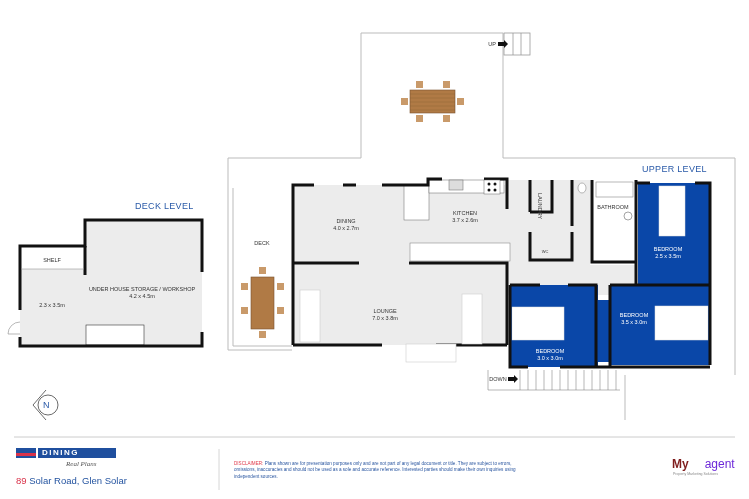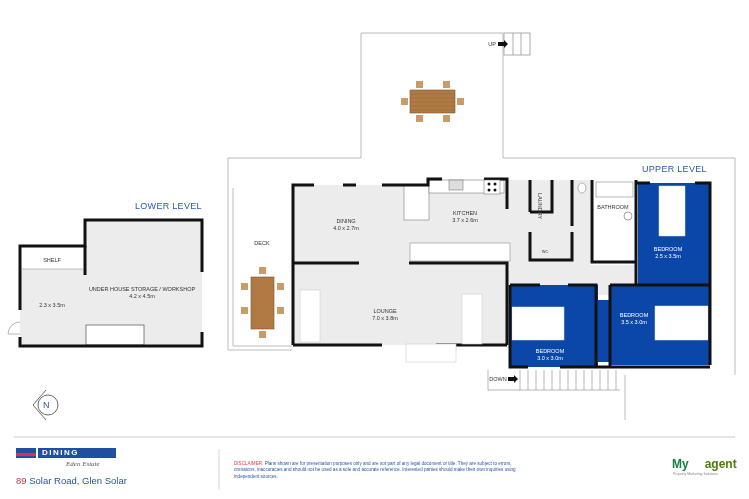--- a/index.html
+++ b/index.html
@@ -172,21 +172,21 @@
   <line x1="14" y1="437" x2="735" y2="437" stroke="#ccc" stroke-width="1"></line>
   <line x1="219" y1="449" x2="219" y2="490" stroke="#ccc" stroke-width="0.8"></line>
 
   <g>
     <rect x="16" y="448" width="20" height="10" fill="#1f4f9e"></rect>
     <rect x="16" y="453" width="20" height="3" fill="#d9324a"></rect>
     <rect x="38" y="448" width="78" height="10" fill="#1f4f9e"></rect>
   </g>
 </svg>
 
-<div class="lvl" style="left:135px;top:201px;">LOWER LEVEL</div>
+<div class="lvl" style="left:135px;top:201px;">DECK LEVEL</div>
 <div class="lvl" style="left:642px;top:164px;text-align:right;">UPPER LEVEL</div>
 
 <div class="lbl" style="left:52px;top:257px;">SHELF</div>
 <div class="lbl" style="left:142px;top:286px;"><span>UNDER HOUSE STORAGE / WORKSHOP</span><br><span>4.2 x 4.5m</span></div>
 <div class="lbl" style="left:52px;top:302px;">2.3 x 3.5m</div>
 
 <div class="lbl" style="left:262px;top:240px;">DECK</div>
 <div class="lbl" style="left:346px;top:218px;"><span>DINING</span><br><span>4.0 x 2.7m</span></div>
 <div class="lbl" style="left:465px;top:210px;"><span>KITCHEN</span><br><span>3.7 x 2.6m</span></div>
 <div class="lbl" style="left:543px;top:193px;transform:rotate(90deg);transform-origin:0 0;">LAUNDRY</div>
@@ -195,19 +195,19 @@
 <div class="lbl w" style="left:668px;top:246px;"><span>BEDROOM</span><br><span>2.5 x 3.5m</span></div>
 <div class="lbl" style="left:385px;top:308px;"><span>LOUNGE</span><br><span>7.0 x 3.8m</span></div>
 <div class="lbl w" style="left:634px;top:312px;"><span>BEDROOM</span><br><span>3.5 x 3.0m</span></div>
 <div class="lbl w" style="left:550px;top:348px;"><span>BEDROOM</span><br><span>3.0 x 3.0m</span></div>
 
 <div class="lbl" style="left:492px;top:41px;">UP</div>
 <div class="lbl" style="left:498px;top:376px;">DOWN</div>
 <div class="abs" style="left:43px;top:400px;font-size:9px;color:#2a5aa8;">N</div>
 
 <div class="abs" style="left:42px;top:448px;font-size:8px;color:#fff;font-weight:bold;letter-spacing:1.5px;line-height:10px;">DINING</div>
-<div class="abs" style="left:66px;top:460px;font-size:7px;color:#555;font-style:italic;font-family:'Liberation Serif',serif;">Eden Estate</div>
+<div class="abs" style="left:66px;top:460px;font-size:7px;color:#555;font-style:italic;font-family:'Liberation Serif',serif;">Real Plans</div>
 <div class="addr"><span class="n">89</span> <span>Solar Road, Glen Solar</span></div>
 
 <div class="disc"><span class="r">DISCLAIMER:</span> <span>Plans shown are for presentation purposes only and are not part of any legal document or title. They are subject to errors, omissions, inaccuracies and should not be used as a sole and accurate reference. Interested parties should make their own inquiries using independent sources.</span></div>
 
-<div class="abs" style="left:672px;top:457px;font-size:12px;font-weight:bold;"><span style="color:#15803d;">My</span><span style="color:#4d7c0f;font-weight:bold;padding-left:16px;">agent</span></div>
+<div class="abs" style="left:672px;top:457px;font-size:12px;font-weight:bold;"><span style="color:#7f1d1d;">My</span><span style="color:#6d28d9;font-weight:normal;padding-left:16px;">agent</span></div>
 <div class="abs" style="left:673px;top:472px;font-size:3.5px;color:#888;">Property Marketing Solutions</div>
 
 </body></html>

